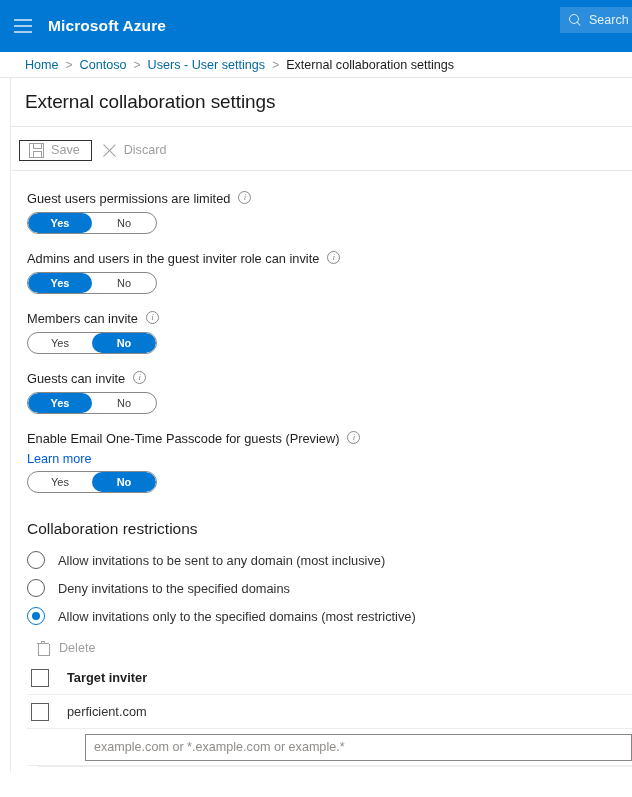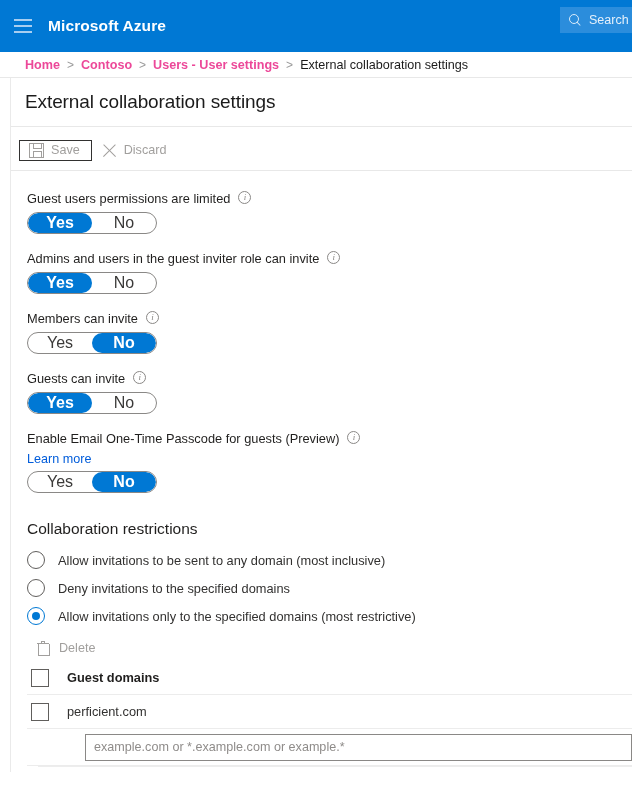--- a/index.html
+++ b/index.html
@@ -91,24 +91,23 @@
   
   .breadcrumb {
     height: 25px;
     display: flex;
     align-items: center;
     padding-left: 25px;
     font-size: 12.6px;
     background: #fff;
   }
   .bc-link {
-    color: #ec4899;
+    color: #0369a1;
     cursor: pointer;
     white-space: nowrap;
-    font-weight: bold;
   }
   .bc-sep {
     color: #9a9a9a;
     margin: 0 7px;
     font-size: 12px;
   }
   .bc-current {
     color: #1b1b1b;
     white-space: nowrap;
   }
@@ -249,21 +248,21 @@
     display: flex;
     overflow: hidden;
     cursor: pointer;
     background: #fff;
   }
   .toggle .opt {
     flex: 1;
     display: flex;
     align-items: center;
     justify-content: center;
-    font-size: 16px;
+    font-size: 11px;
     color: #3b3a39;
     height: 100%;
     border-radius: 11px;
     user-select: none;
   }
   .toggle .opt.on {
     background: #0078d4;
     color: #ffffff;
     font-weight: bold;
   }
@@ -517,21 +516,21 @@
     <div class="table-zone">
       <div class="del-btn">
         <span class="icon-trash">
             <span class="trash-lid"></span>
           </span>
         <span>Delete</span>
       </div>
 
       <div class="tbl-row head">
         <span class="checkbox"></span>
-        <span class="cell-head">Guest domains</span>
+        <span class="cell-head">Target inviter</span>
       </div>
 
       <div class="tbl-row">
         <span class="checkbox"></span>
         <span class="cell-val">perficient.com</span>
       </div>
 
       <div class="domain-input-row">
         <input class="domain-input" type="text" placeholder="example.com or *.example.com or example.*" style="">
       </div>

